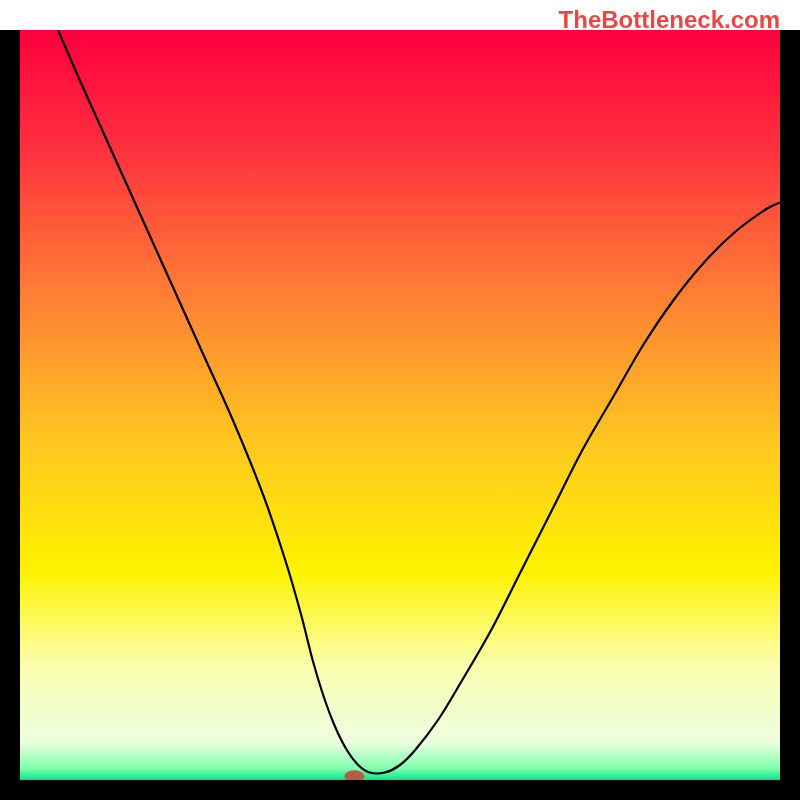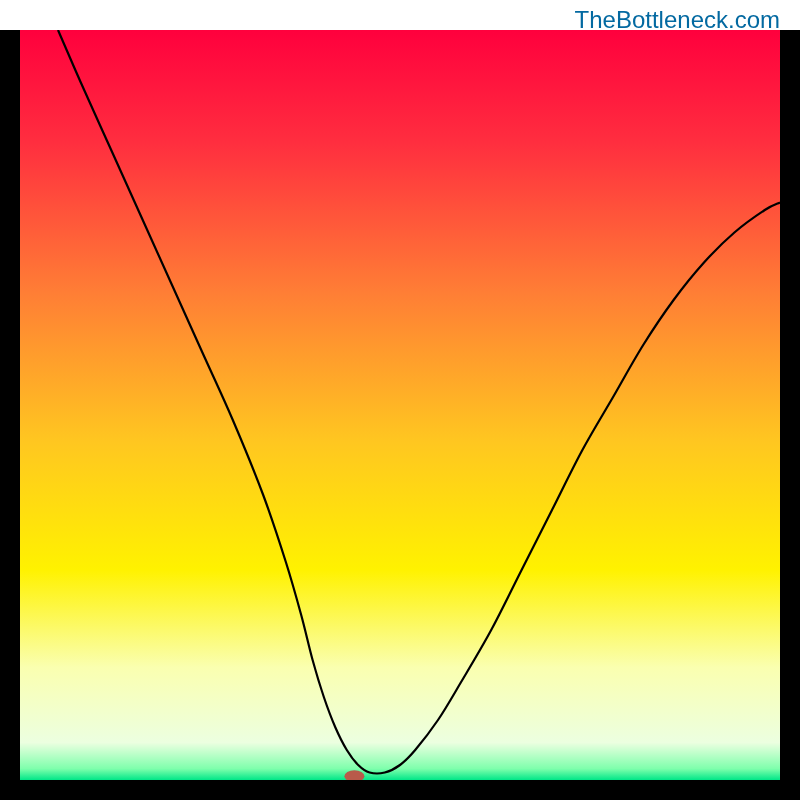--- a/index.html
+++ b/index.html
@@ -10,23 +10,23 @@
   }
   .container {
     width: 800px;
     height: 800px;
     position: relative;
   }
   .watermark {
     position: absolute;
     top: 6px;
     right: 20px;
-    color: #0369a1;
+    color: #ef4444;
     font-size: 24px;
-    font-weight: 400;
+    font-weight: 700;
     z-index: 10;
     text-align: right;
   }
   .plot-outer {
     position: absolute;
     left: 0;
     top: 30px;
     width: 800px;
     height: 770px;
     background: #000;

